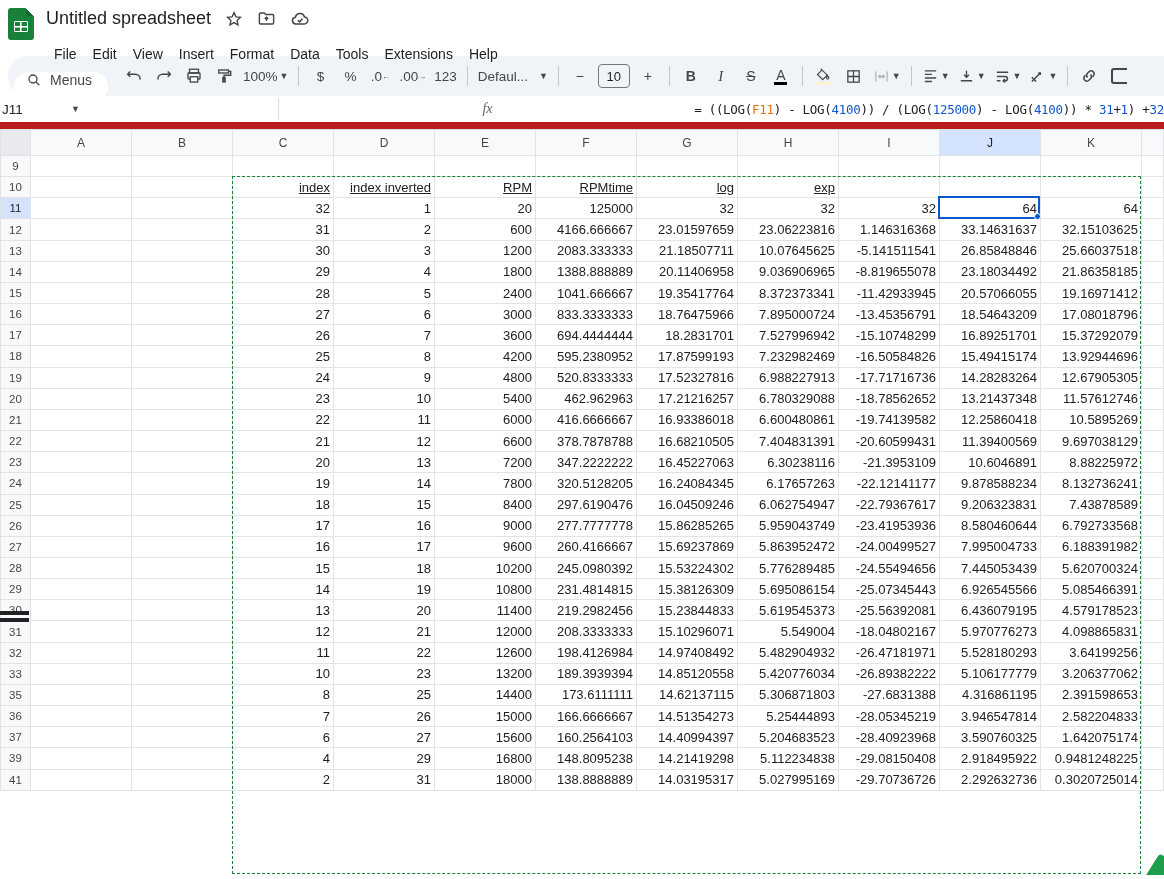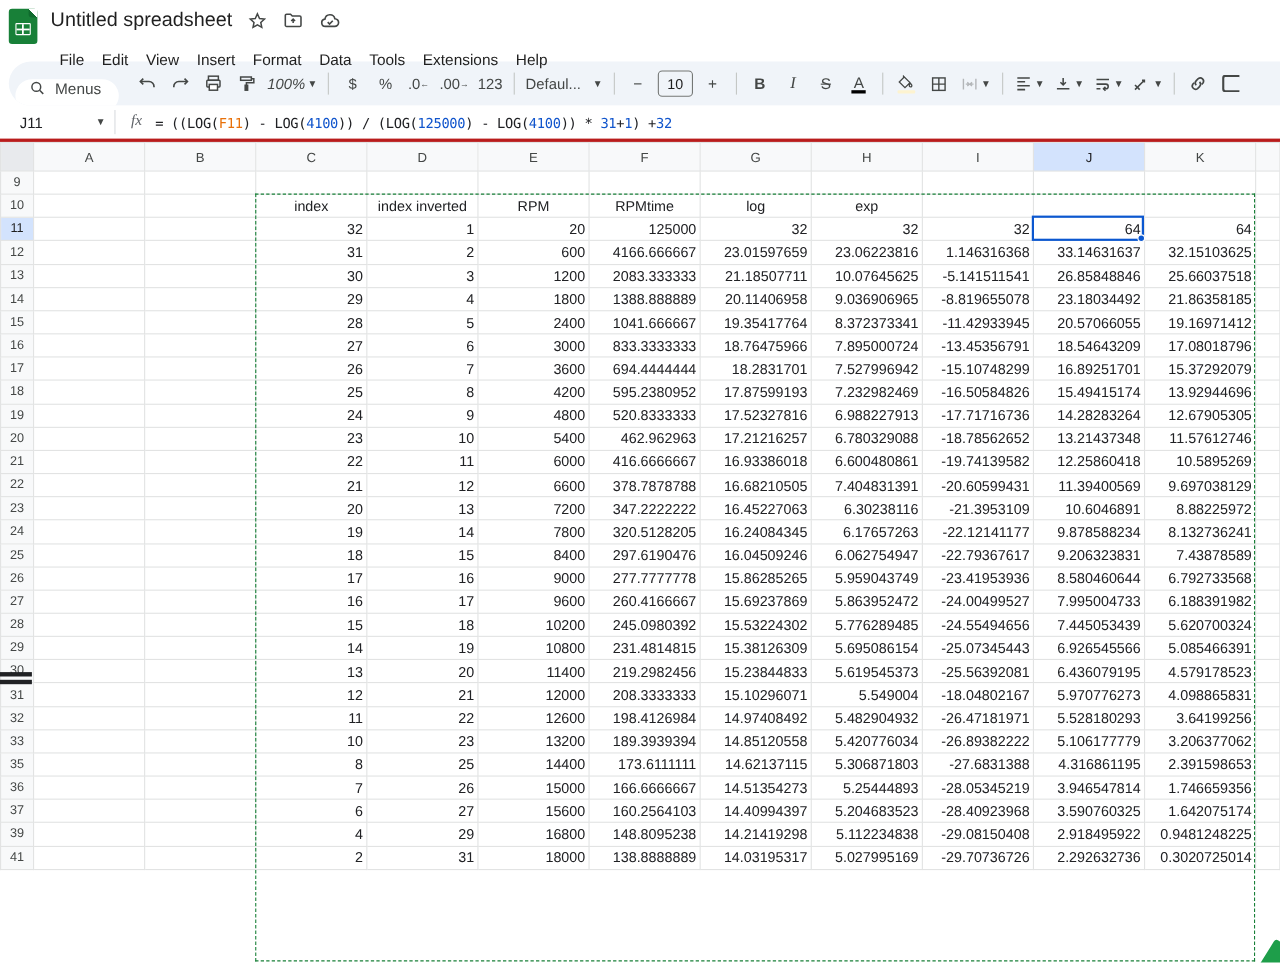--- a/index.html
+++ b/index.html
@@ -26,56 +26,56 @@
   
   .toolbar { margin:1px 0 0 8px; height:40px; background:#f0f4f9; border-radius:20px 0 0 20px;
     display:flex; align-items:center; padding:0 4px 0 6px; gap:2px; overflow:hidden; white-space:nowrap; }
   .menus-pill { background:#fff; border-radius:16px; height:30px; display:flex; align-items:flex-start;
     gap:8px; padding:0 16px 0 12px; margin-right:10px; font-size:14px; color:#444746;margin-top:21px; }
   .tbtn { min-width:28px; height:28px; border-radius:4px; display:inline-flex; align-items:center;
     justify-content:center; color:#444746; font-size:14px; padding:0 3px; }
   .tbtn svg { display:block; }
   .caret { font-size:9px; color:#444746; margin-left:2px; }
   .tdivider { width:1px; height:20px; background:#c4c7c5; margin:0 5px; flex:0 0 auto; }
-  .zoom-btn { font-size:13.5px;font-style:italic; }
+  .zoom-btn { font-size:13.5px; }
   .num-btn { font-size:13.5px; }
   .small-arrow { font-size:8px; vertical-align:-4px; }
   .font-btn { font-size:13.5px; width:76px; justify-content:space-between; }
   .fs-box { width:32px; height:24px; border:1px solid #747775; border-radius:4px; display:inline-flex;
     align-items:center; justify-content:center; font-size:13px; color:#1f1f1f; margin:0 2px; }
   .bold-b { font-weight:700; font-size:14px; }
   .ital-i { font-style:italic; font-family:"Liberation Serif",serif; font-size:15px; }
   .strike-s { text-decoration:line-through; font-size:14px; }
   .tcolor-a { font-size:14px; border-bottom:3px solid #000; line-height:14px; padding:0 2px; }
   .grayed { color:#b3b6b9; }
   .fill-ic { display:inline-flex; flex-direction:column; align-items:center; }
   .fill-bar { width:16px; height:3px; background:#fdf3d0; margin-top:1px; border-radius:1px; }
   .cut-comment { width:16px; height:16px; border:2px solid #444746; border-radius:3px 0 0 3px; border-right:none; margin-left:6px; }
 
   
-  .formulabar { height:33px; display:flex; align-items:center; border-bottom:3px solid #b91c1c; padding-left:18px; background:#fff; }
+  .formulabar { height:33px; display:flex; align-items:center; border-bottom:7px solid #b91c1c; padding-left:2px; background:#fff;justify-content:space-between; }
   .namebox { width:86px; display:flex; align-items:center; justify-content:space-between; font-size:13.5px; color:#202124; padding-right:8px; }
   .fb-div { width:1px; height:22px; background:#dadce0; margin:0 8px 0 0; }
   .fx { font-style:italic; font-family:"Liberation Serif",serif; color:#5f6368; font-size:14px; margin:0 12px 0 6px; }
   .formula { font-family:"DejaVu Sans Mono", monospace; font-size:12.5px; letter-spacing:-0.3px; }
 
   
   .grid { position:relative; width:1164px; height:746px; overflow:hidden; }
   table.sheet { border-collapse:collapse; table-layout:fixed; width:1164px; }
   table.sheet th, table.sheet td { border:1px solid #e2e3e3; font-weight:normal; overflow:hidden; white-space:nowrap; }
   table.sheet tr { height:21.16px; }
   table.sheet tr.colrow { height:26px; }
   th.colhdr { background:#f8f9fa; border:1px solid #cdd1d5; color:#444746; font-size:12px; text-align:center; }
   th.corner { background:#e8eaed; border:1px solid #c4c7c5; }
   th.rowhdr { background:#f8f9fa; border:1px solid #cdd1d5; color:#444746; font-size:11.5px; text-align:center; }
   th.selhdr { background:#d3e3fd; color:#202124; }
   th.selrowhdr { background:#d3e3fd; color:#1f1f1f; font-weight:700; }
   td.cell { font-size:13px; color:#202124; padding:0 3px; }
   td.num { text-align:right; }
-  td.tl { text-align:center; }
+  td.tl { text-align:right;text-decoration:underline; }
 
   .overlay { position:absolute; pointer-events:none; }
   .ants { border:1px dashed #188038; }
   .selbox { border:2px solid #0b57d0; }
   .fillhandle { width:7px; height:7px; border-radius:50%; background:#0b57d0; border:1px solid #fff; }
   .rowresize { border-top:4px solid #202124; border-bottom:4px solid #202124; height:11px; width:29px; }
   .green-sliver { width:22px; height:30px; background:#1e9e4a; transform:rotate(32deg); border-radius:3px; }
 </style>
 </head>
 <body>
@@ -685,21 +685,21 @@
           <td class="cell"></td>
           <td class="cell"></td>
           <td class="cell num">7</td>
           <td class="cell num">26</td>
           <td class="cell num">15000</td>
           <td class="cell num">166.6666667</td>
           <td class="cell num">14.51354273</td>
           <td class="cell num">5.25444893</td>
           <td class="cell num">-28.05345219</td>
           <td class="cell num">3.946547814</td>
-          <td class="cell num">1.746659356</td>
+          <td class="cell num">2.582204833</td>
           <td class="cell"></td>
         </tr>
         <tr>
           <th class="rowhdr">37</th>
           <td class="cell"></td>
           <td class="cell"></td>
           <td class="cell num">6</td>
           <td class="cell num">27</td>
           <td class="cell num">15600</td>
           <td class="cell num">160.2564103</td>

